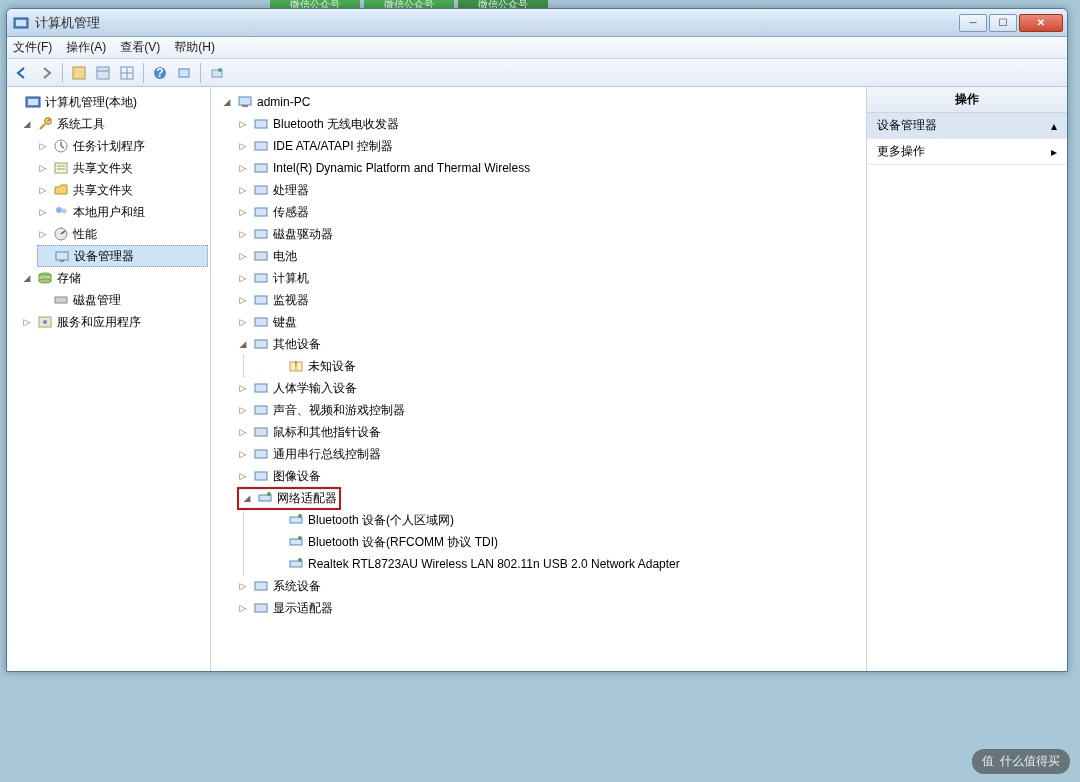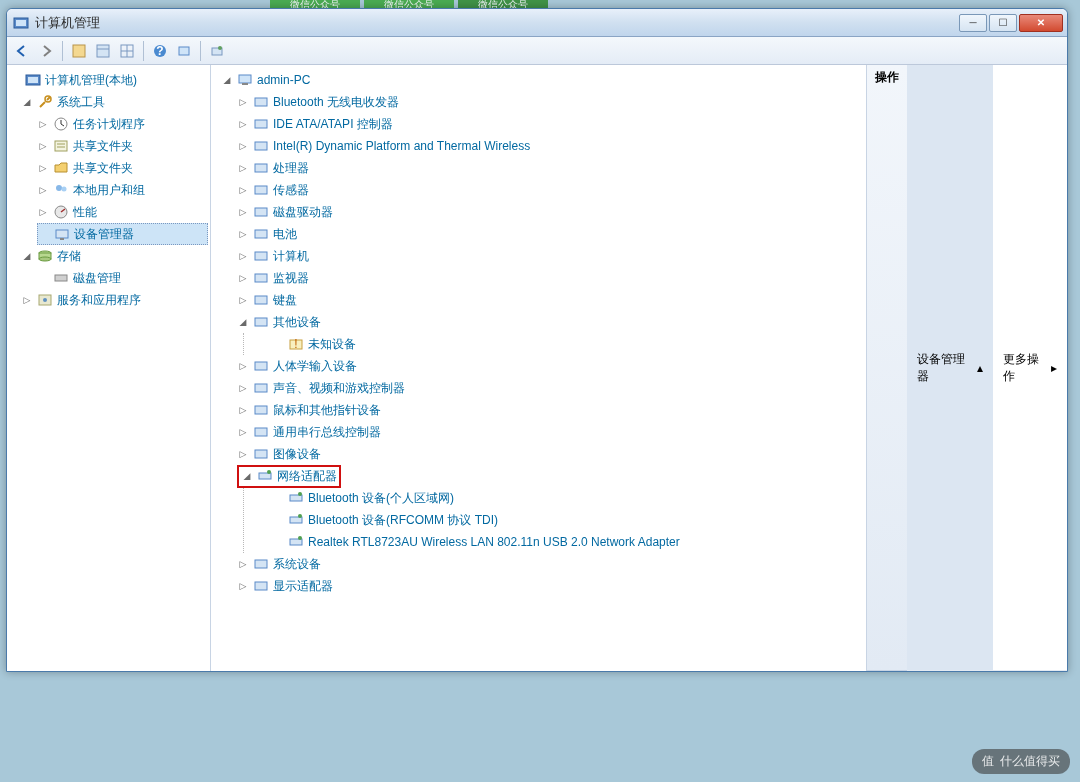--- a/index.html
+++ b/index.html
@@ -12,30 +12,30 @@
 .winbtn { width: 28px; height: 18px; border: 1px solid #7a98b8; border-radius: 2px; background: linear-gradient(to bottom,#f0f6fc,#d6e4f2); display: flex; align-items: center; justify-content: center; font-size: 10px; color: #333; cursor: pointer; }
 .winbtn.close { background: linear-gradient(to bottom,#e98a7a,#d24a30); border-color: #a03020; color: #fff; width: 44px; font-weight: bold; }
 .menubar { height: 22px; background: linear-gradient(to bottom,#f8fbfe,#e8eff8); border-bottom: 1px solid #c8d4e4; display: flex; align-items: center; padding: 0 6px; gap: 14px; }
 .menubar span { color: #1a1a1a; cursor: pointer; }
 .toolbar { height: 28px; background: linear-gradient(to bottom,#f4f8fc,#e4ecf6); border-bottom: 1px solid #bcc8da; display: flex; align-items: center; padding: 0 4px; gap: 2px; }
 .tbtn { width: 22px; height: 22px; display: flex; align-items: center; justify-content: center; border: 1px solid transparent; border-radius: 2px; cursor: pointer; }
 .tsep { width: 1px; height: 20px; background: #b0c0d4; margin: 0 3px; }
 .body { flex: 1; display: flex; background: #fff; overflow: hidden; }
 .left-pane { width: 204px; border-right: 1px solid #c8d4e4; padding: 4px 2px; overflow: auto; }
 .center-pane { flex: 1; border-right: 1px solid #c8d4e4; padding: 4px 2px; overflow: auto; }
-.right-pane { width: 200px; display: flex; flex-direction: row; }
+.right-pane { width: 200px; display: flex; flex-direction: column; text-align: center; }
 .right-header { background: linear-gradient(to bottom,#f2f6fb,#e2eaf4); border-bottom: 1px solid #c8d4e4; padding: 4px 8px; font-weight: bold; }
 .right-row { display: flex; align-items: center; justify-content: space-between; padding: 4px 10px; border-bottom: 1px solid #e4eaf2; cursor: pointer; }
 .right-row.dark { background: #dce6f2; }
 .tree-item { display: flex; align-items: center; height: 22px; cursor: pointer; white-space: nowrap; }
 .tree-item.selected { background: #cde4f7; border: 1px dotted #7a98c0; }
 .expander { width: 12px; height: 12px; display: inline-flex; align-items: center; justify-content: center; color: #6a6a6a; font-size: 9px; margin-right: 2px; flex-shrink: 0; }
 .expander.blank { visibility: hidden; }
 .node-icon { width: 16px; height: 16px; margin: 0 4px 0 2px; flex-shrink: 0; display: inline-flex; align-items: center; justify-content: center; }
-.node-label { color: #0369a1; }
+.node-label { color: #000000; }
 .dots { border-left: 1px dotted #b8b8b8; margin-left: 6px; }
 .highlight-box { border: 2px solid #d01010; padding: 1px 2px; display: inline-flex; align-items: center; }
 .watermark { position: absolute; right: 10px; bottom: 8px; color: rgba(255,255,255,0.85); background: rgba(60,60,60,0.6); padding: 4px 10px; border-radius: 12px; font-size: 13px; display: flex; align-items: center; gap: 6px; }
 .tab-hint { position: absolute; top: -4px; left: 270px; height: 20px; display: flex; gap: 4px; }
 .tab-h { background: #3ba83b; color: #fff; font-size: 10px; padding: 2px 20px; border-radius: 0 0 3px 3px; opacity: 0.85; }
 svg { display: block; }
 </style>
 </head>
 <body>
 
@@ -55,20 +55,26 @@
         </svg>
     </span>
     <span class="title">计算机管理</span>
     <div class="winbtns">
       <div class="winbtn">─</div>
       <div class="winbtn">☐</div>
       <div class="winbtn close">✕</div>
     </div>
   </div>
 
+  <div class="menubar">
+    <span>文件(F)</span>
+    <span>操作(A)</span>
+    <span>查看(V)</span>
+    <span>帮助(H)</span>
+  </div>
 
   <div class="toolbar">
     <div class="tbtn">
         <svg width="14" height="14">
           <path d="M9 2 L3 7 L9 12" fill="none" stroke="#2060b0" stroke-width="2"></path>
         </svg>
       </div>
     <div class="tbtn">
         <svg width="14" height="14">
           <path d="M5 2 L11 7 L5 12" fill="none" stroke="#808080" stroke-width="2"></path>

